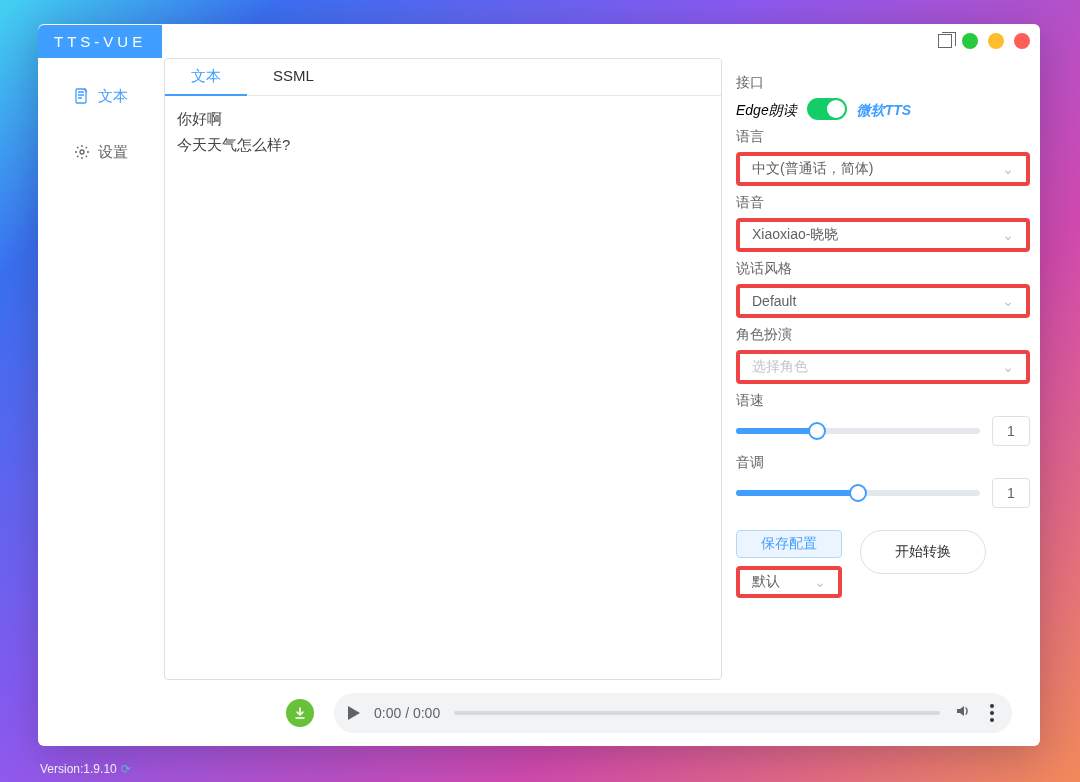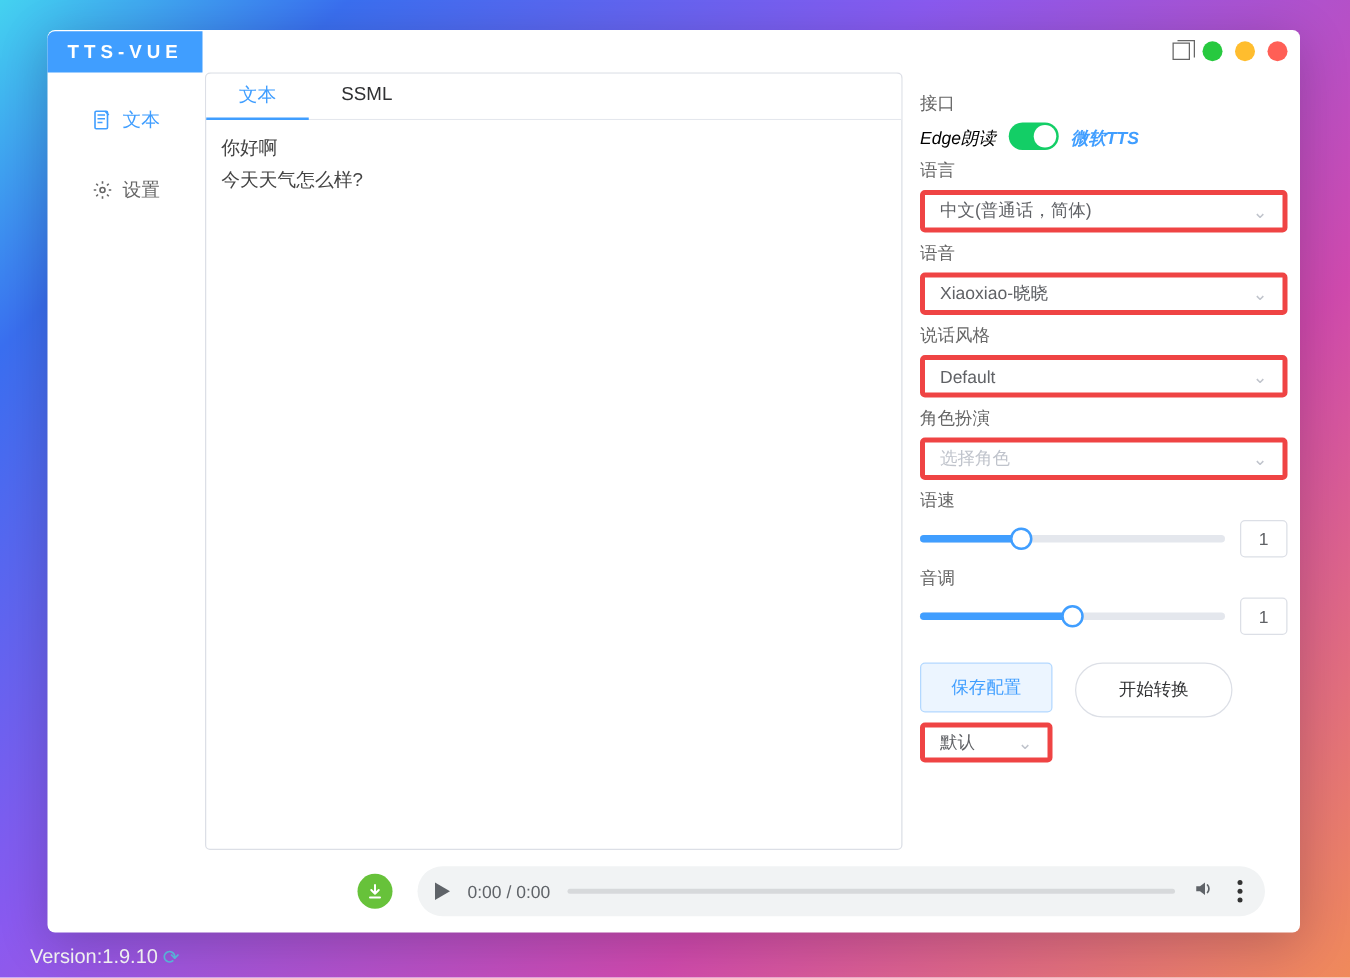--- a/index.html
+++ b/index.html
@@ -12,21 +12,21 @@
     position: absolute; left: 38px; top: 24px; width: 1002px; height: 722px;
     background: #fff; border-radius: 6px;
     box-shadow: 0 8px 40px rgba(0,0,0,0.2);
     display: flex; flex-direction: column;
   }
   .titlebar {
     height: 34px; display: flex; align-items: center; justify-content: space-between;
     padding: 0 10px 0 0;
   }
   .logo {
-    background: #409eff; color: #fff; font-weight: 700; letter-spacing: 4px;
+    background: #409eff; color: #fff; font-weight: 400; letter-spacing: 4px;
     padding: 8px 16px; border-top-left-radius: 6px; font-size: 15px;
   }
   .tb-right { display: flex; align-items: center; gap: 10px; }
   .square-icon { width:14px; height:14px; border:1px solid #666; position:relative; cursor:pointer; }
   .square-icon::after { content:''; position:absolute; top:-3px; left:3px; width:13px; height:13px; border:1px solid #666; border-left:none; border-bottom:none; }
   .dot { width:16px; height:16px; border-radius:50%; cursor:pointer; }
   .dot.green{background:#27c93f}.dot.orange{background:#ffbd2e}.dot.red{background:#ff5f56}
 
   .body { flex:1; display:flex; gap:8px; padding:0 8px; min-height:0; }
 
@@ -64,34 +64,34 @@
   .chev { color:#c0c4cc; }
 
   .slider-row { display:flex; align-items:center; gap:12px; }
   .slider { flex:1; height:6px; border-radius:3px; background:#e4e7ed; position:relative; cursor:pointer; }
   .slider-fill { position:absolute; left:0; top:0; bottom:0; background:#409eff; border-radius:3px; }
   .slider-thumb { position:absolute; top:50%; transform:translate(-50%,-50%); width:18px; height:18px; border-radius:50%; border:2px solid #409eff; background:#fff; }
   .numbox { width:38px; height:30px; border:1px solid #dcdfe6; border-radius:4px; display:flex; align-items:center; justify-content:center; font-size:14px; color:#606266; }
 
   .btn-row { display:flex; gap:18px; align-items:flex-start; margin-top:22px; }
   .btn-col { display:flex; flex-direction:column; gap:8px; }
-  .btn { border:1px solid #b3d8ff; background:#ecf5ff; color:#409eff; border-radius:4px; height:40px; padding:0 22px; display:flex; align-items:center; justify-content:center; cursor:pointer; }
+  .btn { border:1px solid #b3d8ff; background:#ecf5ff; color:#409eff; border-radius:4px; height:28px; padding:0 22px; display:flex; align-items:center; justify-content:center; cursor:pointer; }
   .select.small { width:106px; height:32px; }
   .pill { border:1px solid #dcdfe6; height:44px; border-radius:22px; padding:0 34px; display:flex; align-items:center; justify-content:center; color:#303133; cursor:pointer; }
 
   .footer { height:50px; margin:8px; border-radius:6px; background:#fff; display:flex; align-items:center; padding:0 20px; gap:20px; }
   .dl-btn { width:28px; height:28px; border-radius:50%; background:#67c23a; display:flex; align-items:center; justify-content:center; cursor:pointer; margin-left:220px; }
   .player { flex:1; display:flex; align-items:center; gap:14px; background:#f1f3f4; border-radius:22px; height:40px; padding:0 14px; color:#5f6368;text-align:right; }
   .play-icon { width:0; height:0; border-top:7px solid transparent; border-bottom:7px solid transparent; border-left:12px solid #5f6368; cursor:pointer; }
   .timeline { flex:1; height:4px; border-radius:2px; background:#d7d9db; }
   .vol-icon { cursor:pointer; }
   .more-icon { cursor:pointer; display:flex; flex-direction:column; gap:3px; padding:4px;}
   .more-icon span { width:4px; height:4px; background:#333; border-radius:50%; }
 
-  .version { position:absolute; left:24px; bottom:6px; font-size:16px; color:#efefef; display:flex; align-items:center; gap:4px; }
+  .version { position:absolute; left:40px; bottom:6px; font-size:12px; color:#efefef; display:flex; align-items:center; gap:4px; }
   .refresh { color:#57b2d5; cursor:pointer; }
 </style>
 </head>
 <body>
 
 <div class="window">
   <div class="titlebar">
     <div class="logo">TTS-VUE</div>
     <div class="tb-right">
       <div class="square-icon"></div>

